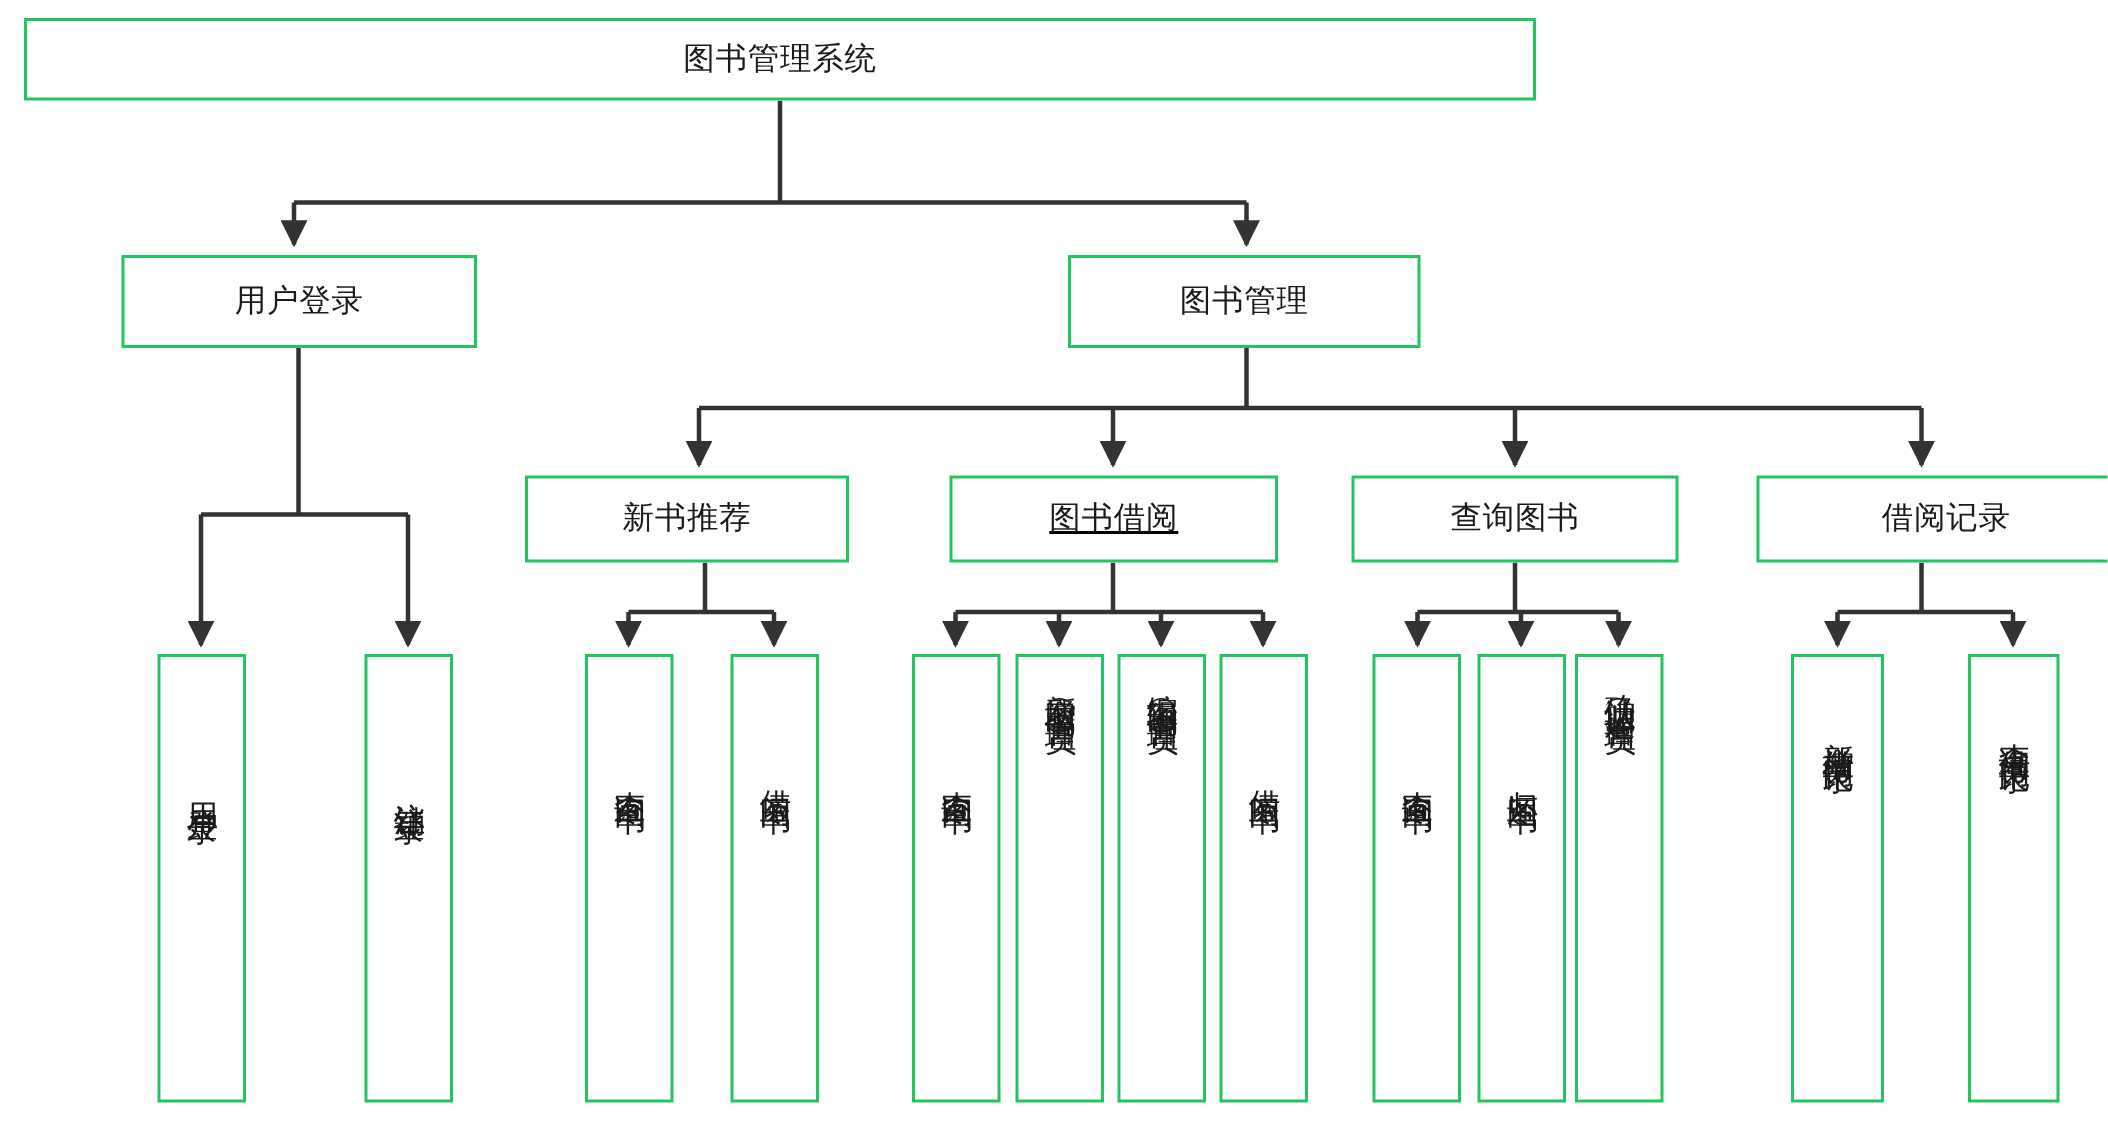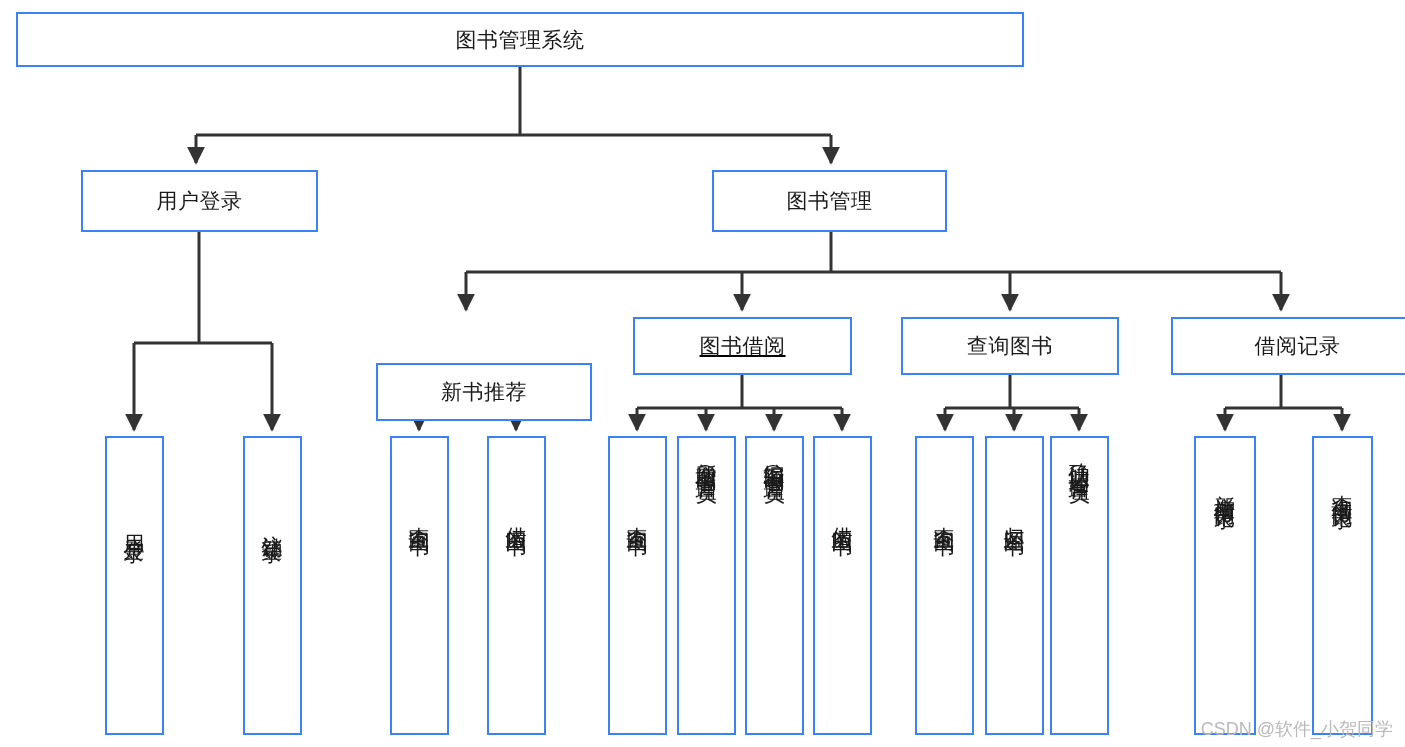--- a/index.html
+++ b/index.html
@@ -24,21 +24,21 @@
     left: 0;
     top: 0;
     width: 1405px;
     height: 747px;
     pointer-events: none;
   }
   .node {
     position: absolute;
     box-sizing: border-box;
     background: #ffffff;
-    border: 2px solid #3b82f6;
+    border: 2px solid #22c55e;
     display: flex;
     align-items: center;
     justify-content: center;
     overflow: hidden;
   }
   .node .label {
     color: #1a1a1a;
     font-size: 21px;
     line-height: 1.22;
     letter-spacing: 0.5px;
@@ -128,21 +128,21 @@
     <span class="label">图书管理系统</span>
   </div>
 
   <div class="node horiz" style="left:81px; top:170px; width:237px; height:62px;">
     <span class="label">用户登录</span>
   </div>
   <div class="node horiz" style="left:712px; top:170px; width:235px; height:62px;">
     <span class="label">图书管理</span>
   </div>
 
-  <div class="node horiz" style="left:376px; top:317px; width:216px; height:58px;margin-top:46px;">
+  <div class="node horiz" style="left:350px; top:317px; width:216px; height:58px;">
     <span class="label">新书推荐</span>
   </div>
   <div class="node horiz" style="left:633px; top:317px; width:219px; height:58px;text-decoration:underline;">
     <span class="label">图书借阅</span>
   </div>
   <div class="node horiz" style="left:901px; top:317px; width:218px; height:58px;">
     <span class="label">查询图书</span>
   </div>
   <div class="node horiz" style="left:1171px; top:317px; width:253px; height:58px;">
     <span class="label">借阅记录</span>
@@ -185,15 +185,14 @@
     <span class="label">确认归还（管理员）</span>
   </div>
 
   <div class="node vert" style="left:1194px; top:436px; width:62px; height:299px; padding-top:40px;">
     <span class="label">新增借阅记录</span>
   </div>
   <div class="node vert" style="left:1312px; top:436px; width:61px; height:299px; padding-top:40px;">
     <span class="label">查询借阅记录</span>
   </div>
 
-  <div id="watermark">CSDN @软件_小贺同学</div>
 
 </div>
 
 </body></html>

